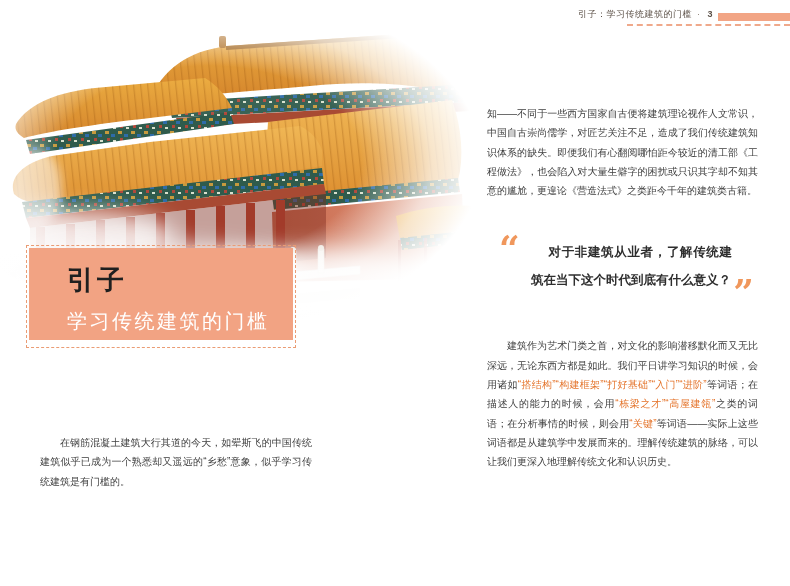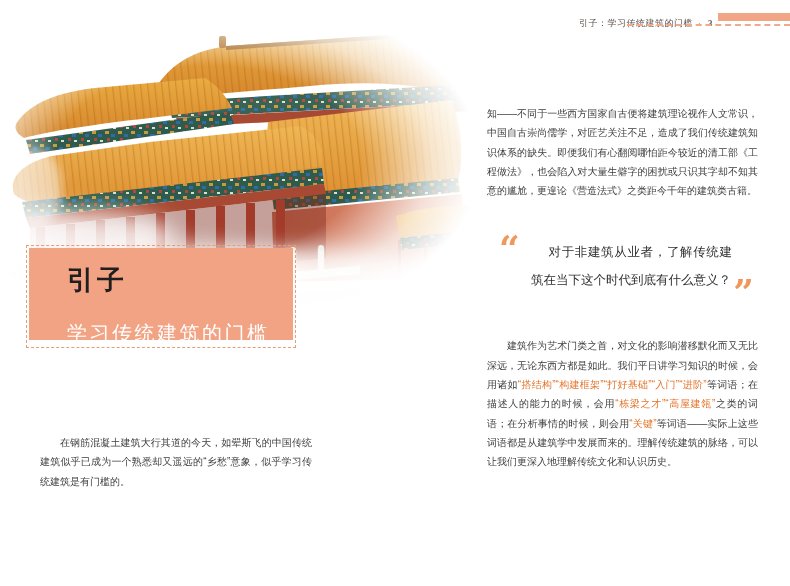--- a/index.html
+++ b/index.html
@@ -4,22 +4,22 @@
 <style>
   html,body{margin:0;padding:0;}
   body{
     width:790px;height:586px;position:relative;overflow:hidden;
     background:#ffffff;
     font-family:"Liberation Sans","DejaVu Sans",sans-serif;
   }
   
   .running-header{
     position:absolute;top:8px;right:77px;
-    font-family:Liberation Serif, serif;
-    font-size:9px;color:#5b5047;letter-spacing:.5px;white-space:nowrap;margin-top:9px;
+    font-family:Liberation Sans, sans-serif;
+    font-size:9px;color:#5b5047;letter-spacing:.5px;white-space:nowrap;
   }
   .running-header .pageno{font-weight:bold;margin-left:2px;}
   .running-header .sep{color:#8a7d72;margin:0 2px;}
   .header-bar{
     position:absolute;top:13px;left:718px;width:72px;height:8px;
     background:#F2A585;
   }
   .header-dots{
     position:absolute;top:24px;left:627px;width:163px;height:0;
     border-top:2px dashed #EFA98B;
@@ -46,21 +46,21 @@
   }
   .title-box{
     position:absolute;left:29px;top:248px;width:264px;height:92px;
     background:#F2A383;
   }
   .title-box .chapter-title{
     margin:14px 0 0 38px;
     font-size:27px;font-weight:bold;color:#1f1f1f;letter-spacing:3px;
   }
   .title-box .chapter-subtitle{
-    margin:22px 0 0 38px;
+    margin:10px 0 0 38px;
     font-size:20px;color:#ffffff;letter-spacing:2.5px;
   }
   
   .text-col p{
     margin:0 0 7px 0;
     font-size:10px;line-height:19.3px;color:#3e3e3e;
     text-align:justify;text-indent:2em;
   }
   .text-col p.no-indent{text-indent:0;}
   .left-col{position:absolute;left:40px;top:433px;width:272px;}
@@ -73,21 +73,21 @@
     padding:2px 24px 2px 32px;
   }
   .quote-mark{
     position:absolute;
     font-family:"DejaVu Serif","Liberation Serif",serif;
     font-weight:bold;font-size:36px;color:#F0975C;line-height:1;
   }
   .quote-mark.open{left:0;top:-6px;}
   .quote-mark.close{right:2px;bottom:-14px;}
   .pull-quote .quote-text{
-    font-size:12.5px;font-weight:normal;line-height:28px;color:#2e2e2e;
+    font-size:12.5px;font-weight:bold;line-height:28px;color:#2e2e2e;
     text-align:justify;text-indent:1.4em;margin:0;
   }
 </style>
 </head>
 <body>
 
 <div class="running-header">
   <span>引子：学习传统建筑的门槛</span>
   <span class="sep">·</span>
   <span class="pageno">3</span>

